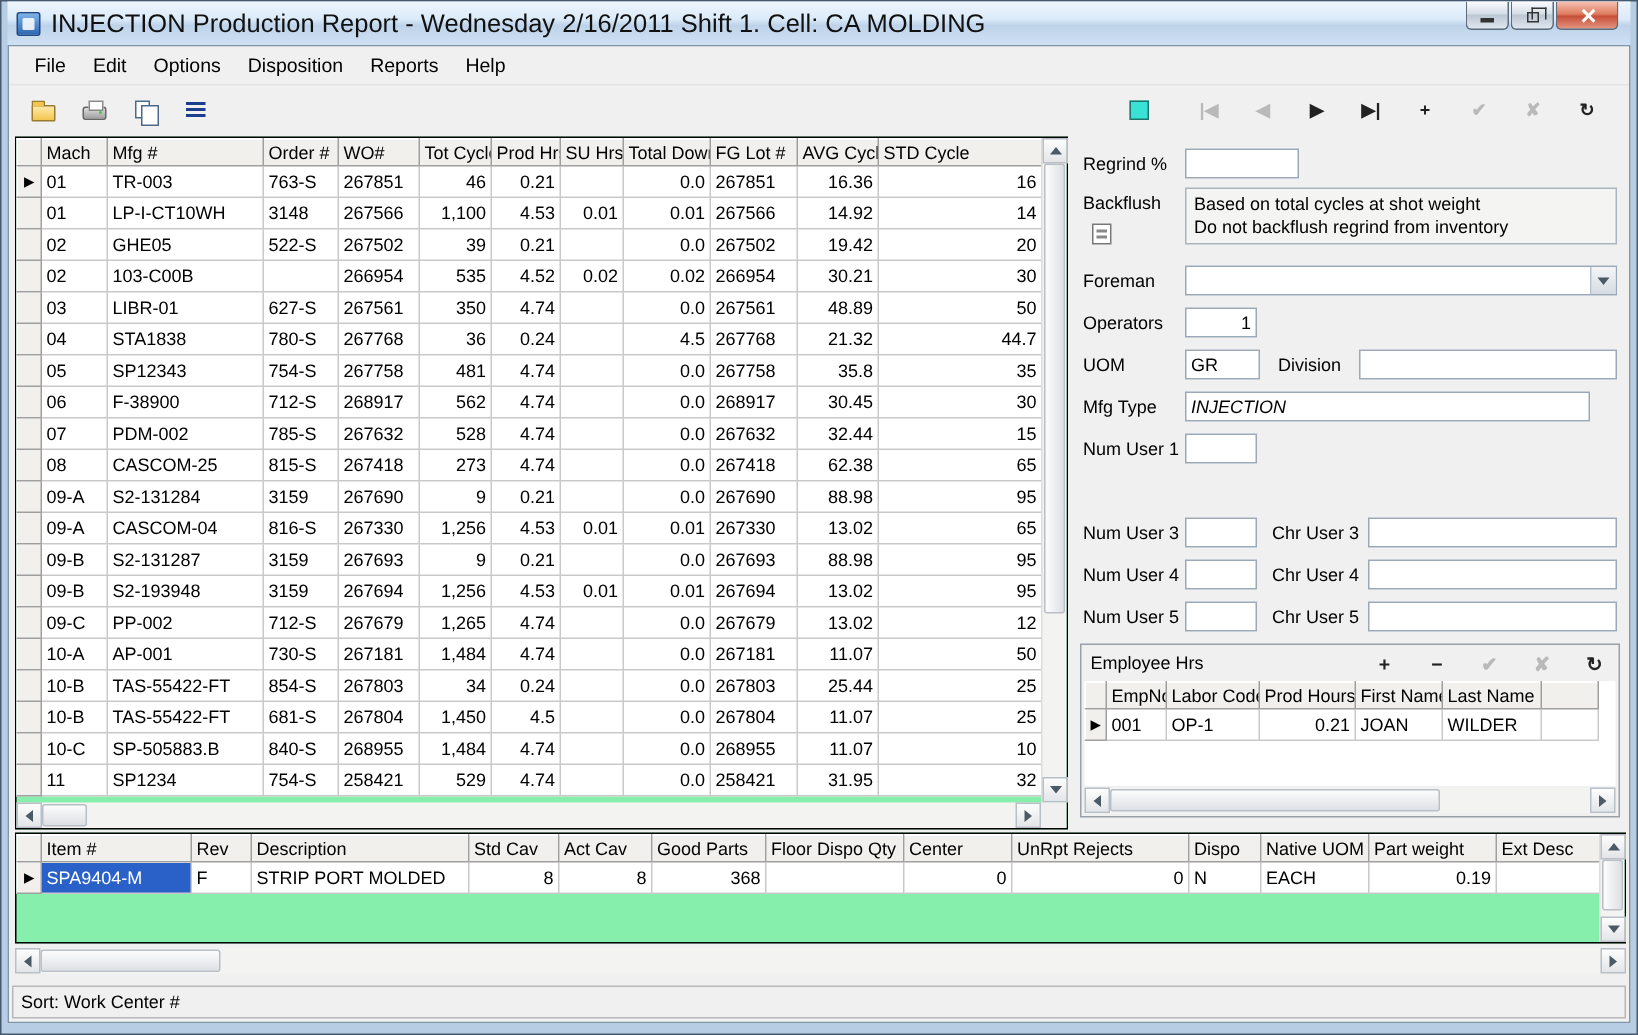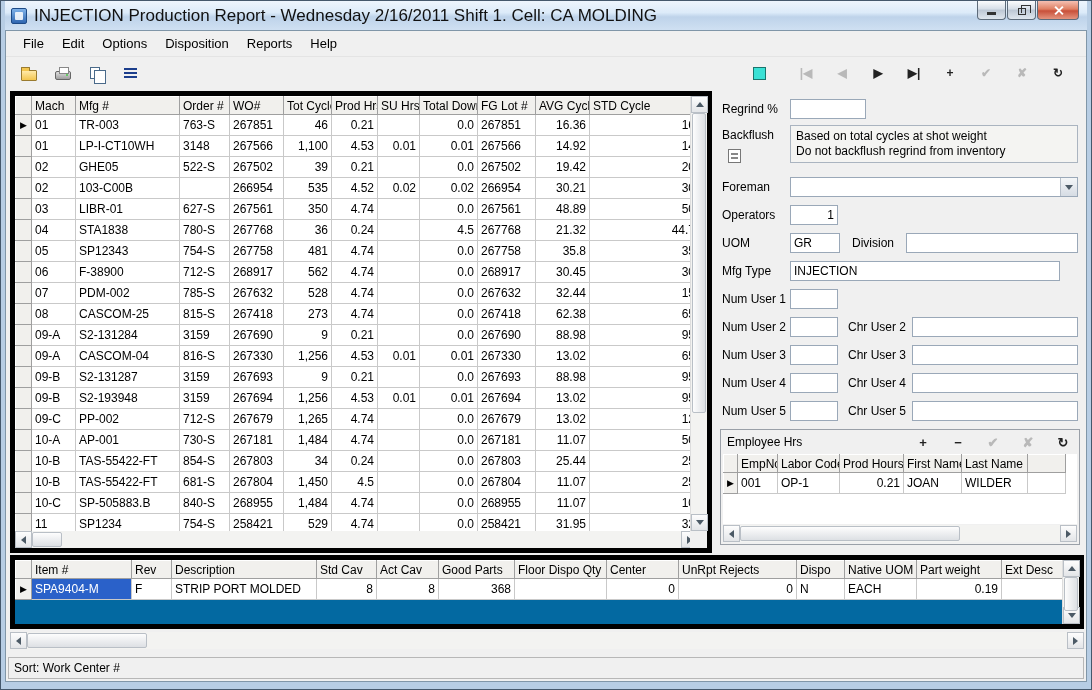--- a/index.html
+++ b/index.html
@@ -40,21 +40,21 @@
 .icon-copy{position:relative;width:10px;height:12px;background:#fff;border:1px solid #4a6a8a;margin-right:4px}
 .icon-copy::before{content:"";position:absolute;top:2px;left:3px;width:10px;height:12px;background:#fff;border:1px solid #4a6a8a}
 .icon-list{position:relative;width:14px;height:12px;margin-top:2px}
 .icon-list::before{content:"";position:absolute;top:0;left:0;width:13px;height:2px;background:#1c3e8c;box-shadow:0 4px 0 #1c3e8c,0 8px 0 #1c3e8c}
 .nav-group{margin-left:auto;display:flex;align-items:center;gap:12px;padding-right:6px}
 .teal-box{width:13px;height:13px;background:#3ae1d5;border:1px solid #19756d;margin-right:16px}
 .nav-btn{width:24px;height:22px;display:flex;align-items:center;justify-content:center;font-size:12px;font-weight:bold;color:#222;cursor:default}
 .nav-btn.disabled{color:#b9b9b9}
 
 
-.grid-panel{position:absolute;background:#0369a1;border:5px solid #000000}
+.grid-panel{position:absolute;background:#86efac;border:1px solid #000000}
 .grid{border-collapse:collapse;table-layout:fixed;background:#fff}
 .grid th{background:#f1f0ed;border:1px solid;border-color:#ffffff #9f9f9f #9f9f9f #ffffff;font-weight:normal;text-align:left;height:18px;padding:0 3px;white-space:nowrap;overflow:hidden}
 .grid td{border:1px solid #c9c9c9;height:21px;padding:0 3px;white-space:nowrap;overflow:hidden}
 .grid td.sel,.grid th.sel{background:#f1f0ed;border:1px solid;border-color:#ffffff #9f9f9f #9f9f9f #ffffff;text-align:center;padding:0;font-size:9px}
 
 .main-grid{width:683px}
 .main-grid .sel{width:16px}
 .main-grid .c0{width:44px}.main-grid .c1{width:104px}.main-grid .c2{width:50px}.main-grid .c3{width:54px}
 .main-grid .c4{width:48px}.main-grid .c5{width:46px}.main-grid .c6{width:42px}.main-grid .c7{width:58px}
 .main-grid .c8{width:58px}.main-grid .c9{width:54px}.main-grid .c10{width:109px}
@@ -531,34 +531,28 @@
 
       <div class="rp-row" style="top:142px">
         <span class="rp-label">UOM</span>
         <input class="edit" style="left: 74px; width: 50px;" value="GR">
         <span class="rp-label" style="left:136px">Division</span>
         <input class="edit" style="left: 190px; right: 6px; width: auto;" value="">
       </div>
 
       <div class="rp-row" style="top:170px">
         <span class="rp-label">Mfg Type</span>
-        <input class="edit" style="left: 74px; right: 24px; width: auto;" value="INJECTION">
+        <input class="edit" style="left: 74px; right: 24px; width: auto; font-style: italic;" value="INJECTION">
       </div>
 
       <div class="rp-row" style="top:198px">
         <span class="rp-label">Num User 1</span>
         <input class="edit num" style="left: 74px; width: 48px;" value="">
       </div>
 
-      <div class="rp-row" style="top:226px">
-        <span class="rp-label">Num User 2</span>
-        <input class="edit num" style="left: 74px; width: 48px;" value="">
-        <span class="rp-label" style="left:132px">Chr User 2</span>
-        <input class="edit" style="left: 196px; right: 6px; width: auto;" value="">
-      </div>
 
       <div class="rp-row" style="top:254px">
         <span class="rp-label">Num User 3</span>
         <input class="edit num" style="left: 74px; width: 48px;" value="">
         <span class="rp-label" style="left:132px">Chr User 3</span>
         <input class="edit" style="left: 196px; right: 6px; width: auto;" value="">
       </div>
 
       <div class="rp-row" style="top:282px">
         <span class="rp-label">Num User 4</span>

